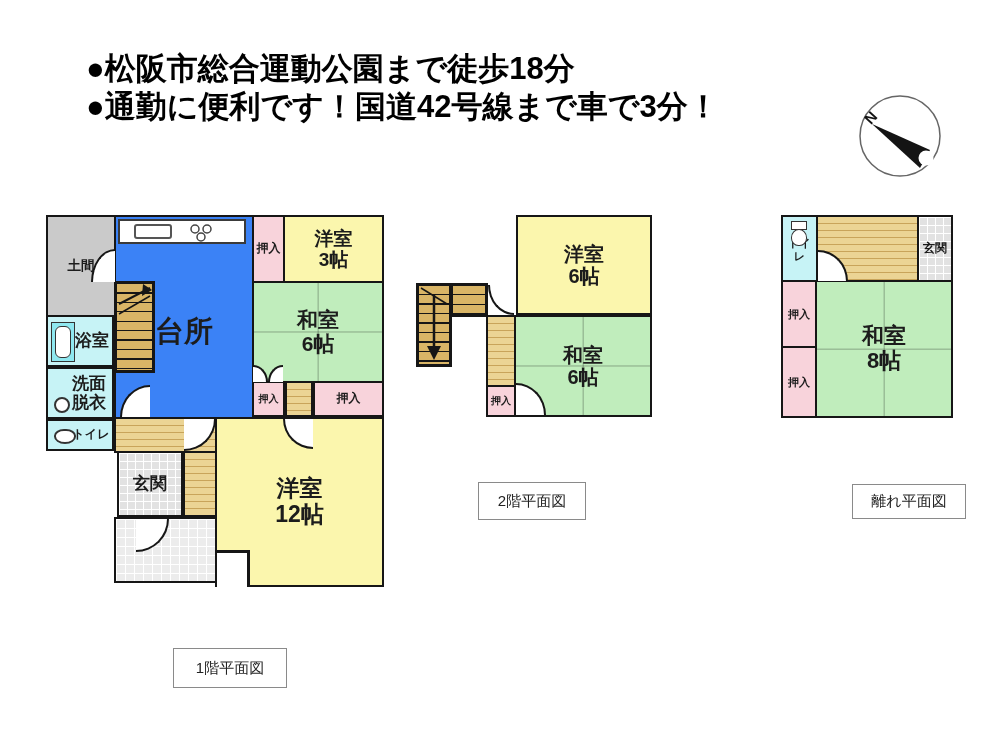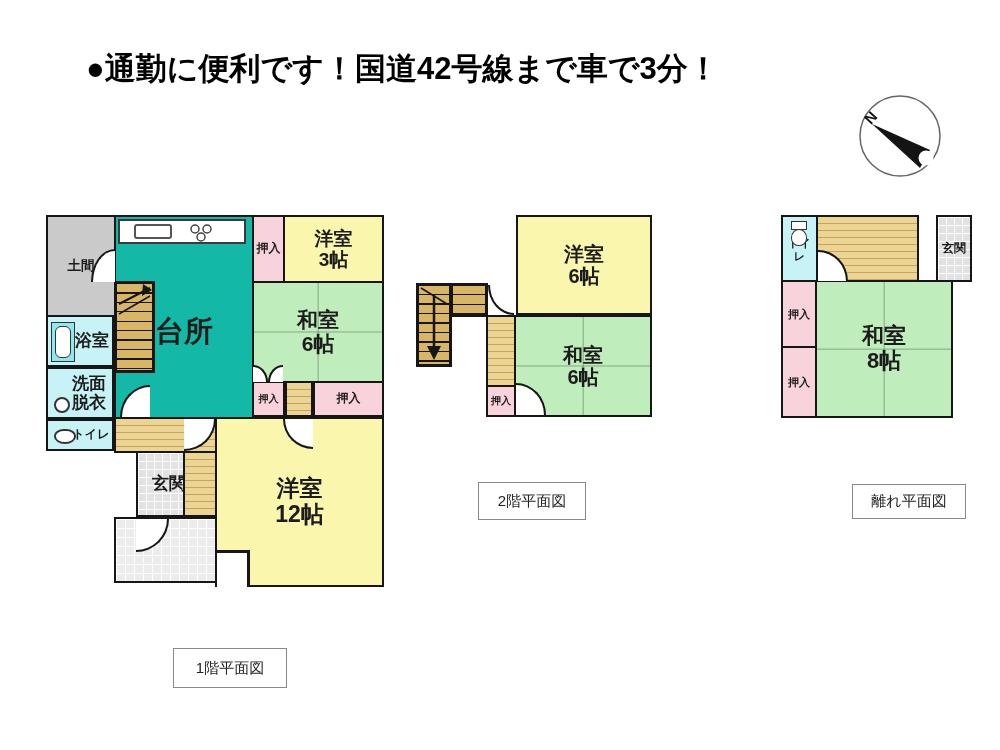--- a/index.html
+++ b/index.html
@@ -11,30 +11,30 @@
   
   .compass{position:absolute;left:858px;top:94px;width:84px;height:84px;}
   .compass .north{position:absolute;left:7px;top:15px;font-size:15px;font-weight:bold;
                   transform:rotate(-48deg);color:#111;}
   
   .plan{position:absolute;}
   .room{position:absolute;box-sizing:border-box;border:2.5px solid #161616;
         display:flex;align-items:center;justify-content:center;text-align:center;
         font-weight:bold;color:#1c1c1c;}
   .lbl{display:flex;flex-direction:column;line-height:1.12;}
-  .tan{background:#14b8a6;}
+  .tan{background:#3b82f6;}
   .yellow{background:#FBF6AD;}
   .green{background:#C0EDBC;}
   .pink{background:#F8D3DB;justify-content:center;}
   .cyan{background:#C7F3F6;}
   .gray{background:#CACACA;}
   .checker{background-color:#E2E2E2;
     background-image:linear-gradient(to right,#fff 1px,transparent 1px),
                      linear-gradient(to bottom,#fff 1px,transparent 1px);
-    background-size:8px 8px;margin-left:19px;}
+    background-size:8px 8px;}
   .porchpat{background-color:#ECECEC;
     background-image:linear-gradient(to right,#fff 1px,transparent 1px),
                      linear-gradient(to bottom,#fff 1px,transparent 1px);
     background-size:9px 9px;border-width:2px;}
   .stripes{background:repeating-linear-gradient(to bottom,#EBD494 0 6px,#C8A45A 6px 7px);}
   .treads{background-color:#D9B566;
     background-image:repeating-linear-gradient(to bottom,transparent 0 8px,#161616 8px 9.5px);
     border-width:3px;}
   .tatami{background-image:
      linear-gradient(to right,rgba(0,0,0,.30) 1px,transparent 1px),
@@ -66,20 +66,21 @@
   .wc3 .bowl{width:16px;height:17px;border:1.5px solid #333;background:#fff;
        border-radius:50% 50% 46% 46%;box-sizing:border-box;margin-top:-1px;}
   .caption{position:absolute;border:1px solid #8a8a8a;background:#fff;display:flex;
        align-items:center;justify-content:center;font-size:15px;color:#222;}
   svg{display:block;}
 </style>
 </head>
 <body>
 
 <div class="header">
+  <div>●松阪市総合運動公園まで徒歩18分</div>
   <div>●通勤に便利です！国道42号線まで車で3分！</div>
 </div>
 
 <div class="compass">
   <svg width="84" height="84" viewBox="0 0 84 84">
     <circle cx="42" cy="42" r="40" fill="#fff" stroke="#666" stroke-width="1.5"></circle>
     <polygon points="14,30 72,56 62,74" fill="#141414"></polygon>
     <circle cx="68" cy="64" r="7.5" fill="#fff"></circle>
   </svg>
   <span class="north">N</span>

